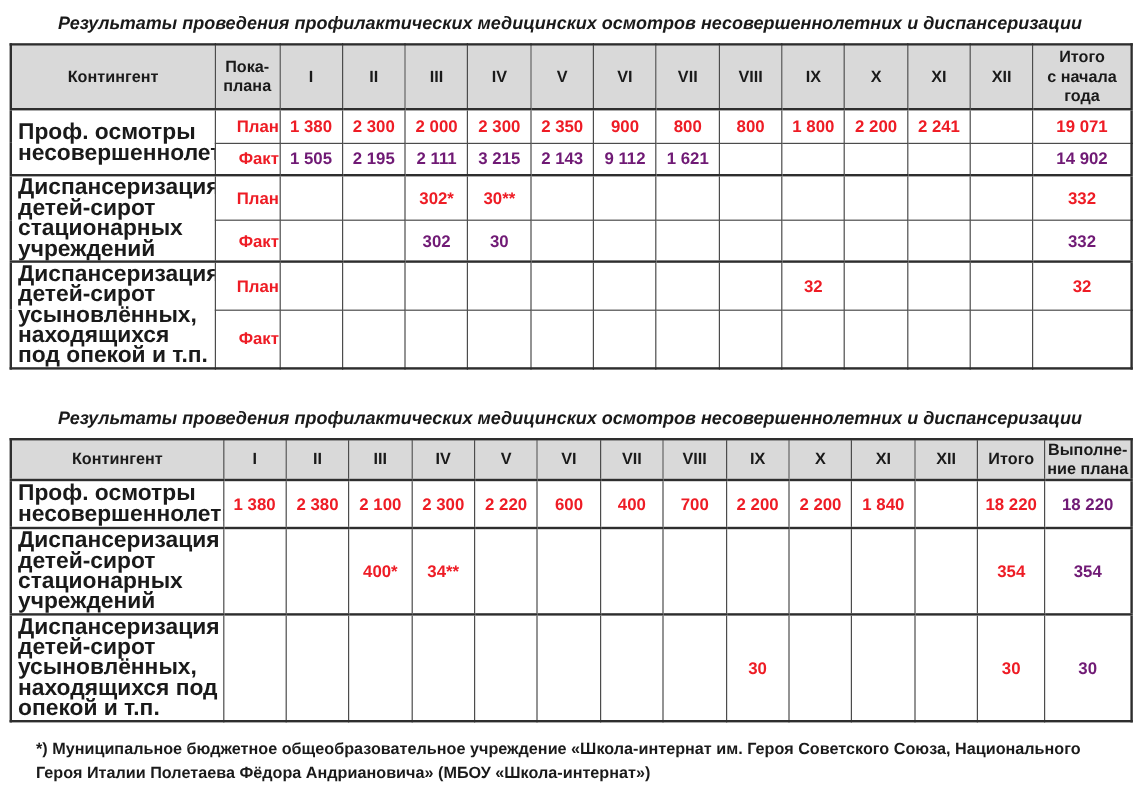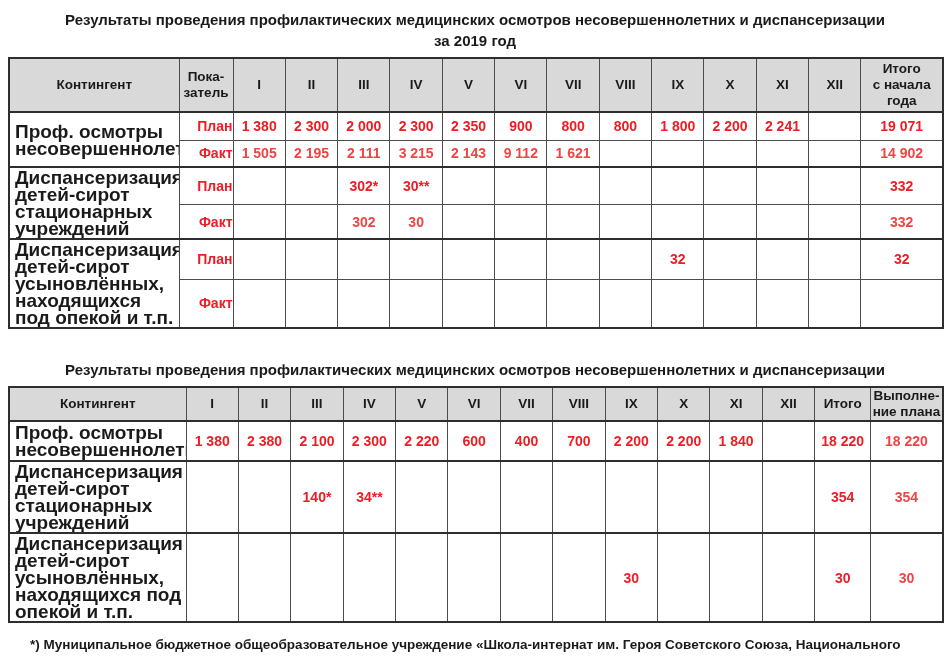--- a/index.html
+++ b/index.html
@@ -1,54 +1,53 @@
 <!DOCTYPE html>
 <html><head>
 <meta charset="utf-8">
 <style>
   * { margin:0; padding:0; box-sizing:border-box; }
   html,body { width:950px; height:657px; background:#ffffff; overflow:hidden;
     font-family:"Liberation Sans", sans-serif; font-weight:bold; color:#1a1a1a; }
   .page { width:950px; height:657px; }
 
-  .doc-title { text-align:center; font-size:15px; line-height:21px; margin-top:9px; }
+  .doc-title { text-align:center; font-size:15px; line-height:21px; margin-top:9px;font-style:italic; }
   .doc-title.second { margin-top:30px; }
 
   table.doc { border-collapse:collapse; table-layout:fixed; width:934px; margin:6px 0 0 8px;
     border:2px solid #2e2e2e; }
   table.doc th, table.doc td { border:1px solid #4c4c4c; overflow:hidden; }
   table.doc thead th { background:#d9d9d9; text-align:center; vertical-align:middle;
     font-size:13.5px; line-height:16px; border-bottom:2px solid #2e2e2e; }
   .pre { white-space:pre-line; }
 
   td.label { font-size:19px; line-height:17px; padding:1px 3px 1px 5px;
     vertical-align:middle; text-align:left; }
   td.ind { text-align:right; vertical-align:middle; font-size:14px; }
   td.num { text-align:center; vertical-align:middle; font-size:14px; letter-spacing:0; }
   .red  { color:#ee1c25; }
-  .blue { color:#ef4444;margin-left:21px; }
+  .blue { color:#701a75;margin-left:21px; }
 
   tr.g-top td { border-top:2px solid #2e2e2e; }
 
   tr.h28{height:28px} tr.h27{height:27px} tr.h29{height:29px} tr.h26{height:26px}
   tr.h30{height:30px} tr.h36{height:36px}
   tr.h40{height:40px} tr.h56{height:56px} tr.h74{height:74px}
   table.doc thead tr.head1{height:54px} table.doc thead tr.head2{height:32px}
 
   .footnote { font-size:13.5px; line-height:20px; padding:0 18px 0 30px; margin-top:11px; }
   .footnote.first { margin-top:12px; }
 </style>
 </head>
 <body>
 
 <div class="page">
 
   <div class="doc-title">
     <div>Результаты проведения профилактических медицинских осмотров несовершеннолетних и диспансеризации</div>
-    <div>за 2019 год</div>
   </div>
 
   <table class="doc">
     <colgroup>
       <col style="width:170px">
         <col style="width:54px">
       <col style="width:52.33px">
         <col style="width:52.33px">
         <col style="width:52.33px">
         <col style="width:52.33px">
@@ -59,21 +58,21 @@
       <col style="width:52.33px">
         <col style="width:52.33px">
         <col style="width:52.33px">
         <col style="width:52.33px">
       <col style="width:82px">
     </colgroup>
     <thead>
       <tr class="head1">
         <th>Контингент</th>
         <th class="pre">Пока-
-затель</th>
+плана</th>
         <th>I</th>
         <th>II</th>
         <th>III</th>
         <th>IV</th>
         <th>V</th>
         <th>VI</th>
         <th>VII</th>
         <th>VIII</th>
         <th>IX</th>
         <th>X</th>
@@ -246,21 +245,21 @@
         <td class="num red">2 200</td>
         <td class="num red">1 840</td>
         <td class="num red"></td>
         <td class="num red">18 220</td>
         <td class="num blue">18 220</td>
       </tr>
       <tr class="g-top h56">
         <td class="label">Диспансеризация детей-сирот стационарных учреждений</td>
         <td class="num red"></td>
         <td class="num red"></td>
-        <td class="num red">140*</td>
+        <td class="num red">400*</td>
         <td class="num red">34**</td>
         <td class="num red"></td>
         <td class="num red"></td>
         <td class="num red"></td>
         <td class="num red"></td>
         <td class="num red"></td>
         <td class="num red"></td>
         <td class="num red"></td>
         <td class="num red"></td>
         <td class="num red">354</td>

